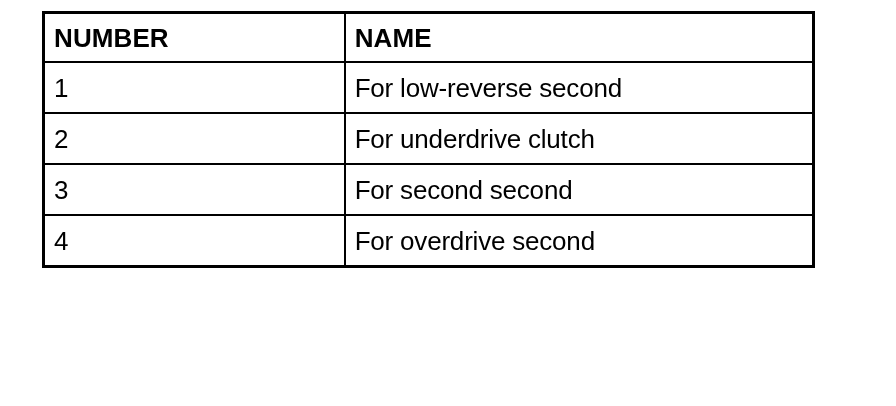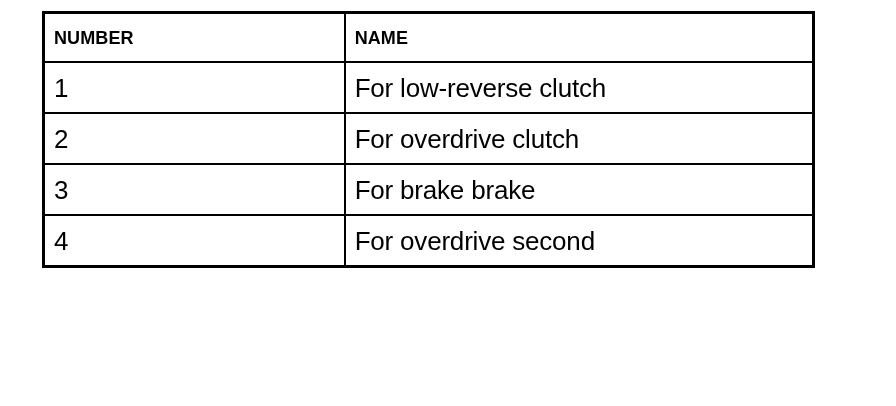--- a/index.html
+++ b/index.html
@@ -68,21 +68,21 @@
     font-size: 26px;
     line-height: 28px;
     letter-spacing: -0.2px;
     white-space: nowrap;
     overflow: hidden;
     color: #000000;
   }
 
   .row-header .cell-text {
     font-weight: bold;
-    font-size: 18px;
+    font-size: 26px;
     letter-spacing: 0.1px;
   }
 
   .row-data .cell-text {
     font-weight: normal;
   }
 </style>
 </head>
 <body>
 
@@ -102,39 +102,39 @@
         <td class="cell-name">
           <span class="cell-text">NAME</span>
         </td>
       </tr>
 
       <tr class="row-data rule">
         <td class="cell-number">
           <span class="cell-text">1</span>
         </td>
         <td class="cell-name">
-          <span class="cell-text">For low-reverse clutch</span>
+          <span class="cell-text">For low-reverse second</span>
         </td>
       </tr>
 
       <tr class="row-data rule">
         <td class="cell-number">
           <span class="cell-text">2</span>
         </td>
         <td class="cell-name">
-          <span class="cell-text">For overdrive clutch</span>
+          <span class="cell-text">For underdrive clutch</span>
         </td>
       </tr>
 
       <tr class="row-data rule">
         <td class="cell-number">
           <span class="cell-text">3</span>
         </td>
         <td class="cell-name">
-          <span class="cell-text">For brake brake</span>
+          <span class="cell-text">For second second</span>
         </td>
       </tr>
 
       <tr class="row-data">
         <td class="cell-number">
           <span class="cell-text">4</span>
         </td>
         <td class="cell-name">
           <span class="cell-text">For overdrive second</span>
         </td>

